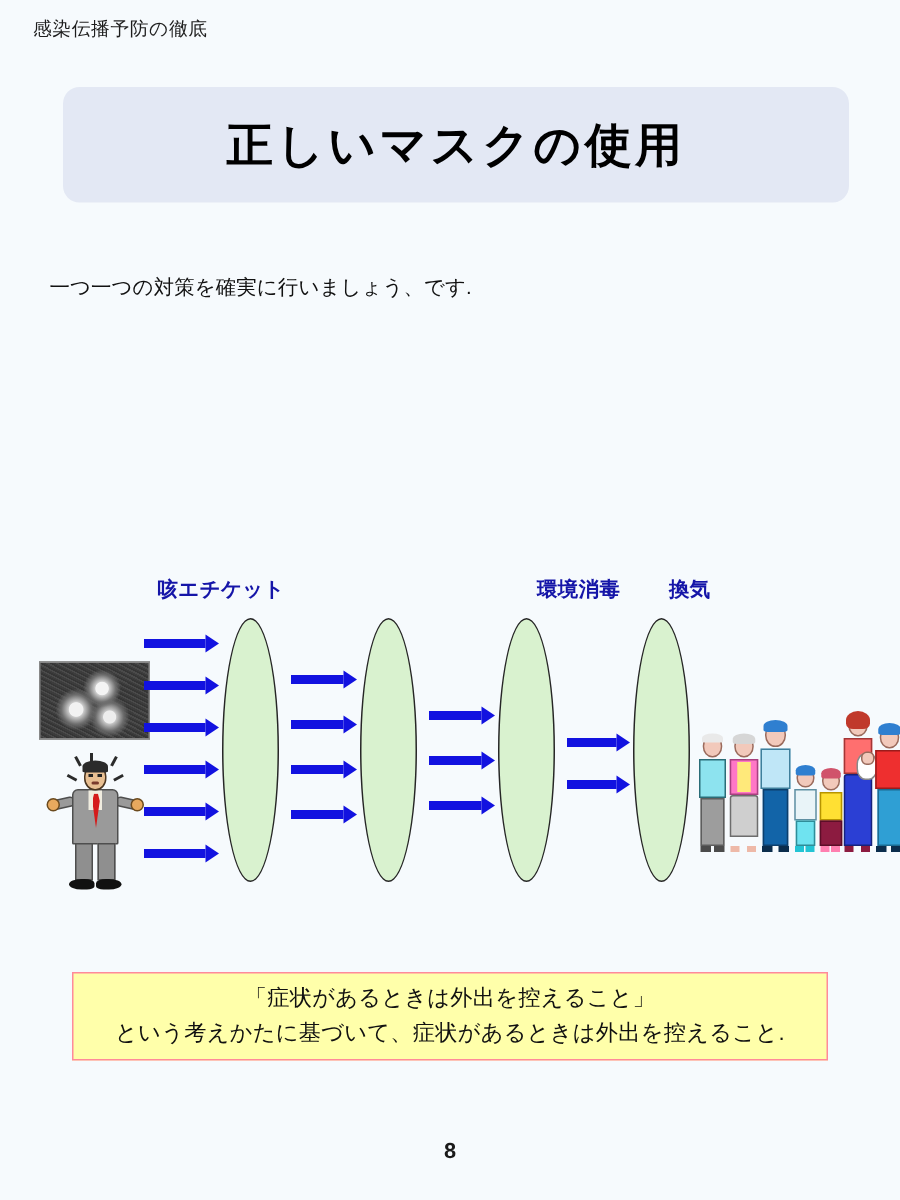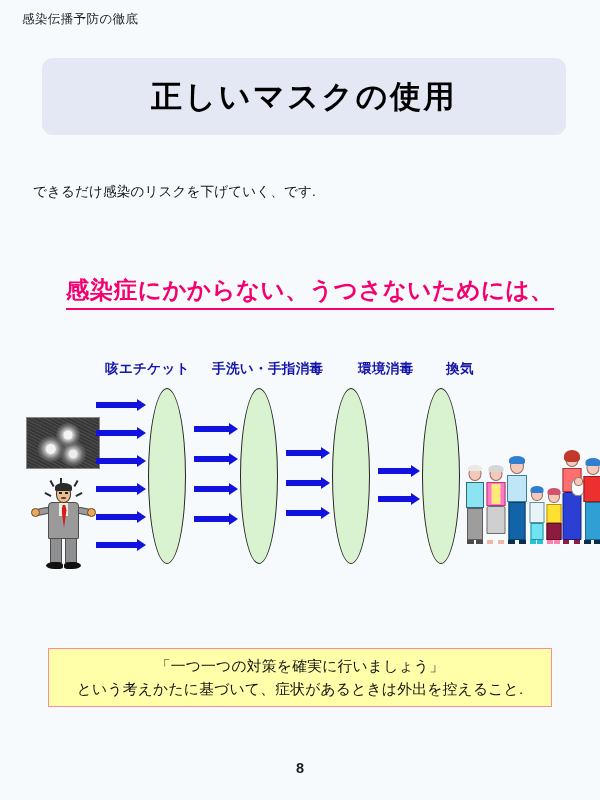--- a/index.html
+++ b/index.html
@@ -80,21 +80,21 @@
     border-bottom: 2px solid #f5006e;
     padding-bottom: 1px;
     width: fit-content;
     margin: 0 auto 2px auto;
   }
 
   
   .diagram {
     position: absolute;
     left: 18px;
-    top: 360px;
+    top: 384px;
     width: 566px;
     height: 215px;
   }
   .diagram-labels {
     position: absolute;
     left: 0; top: 0;
     width: 100%;
     height: 22px;
   }
   .diagram-labels .lbl {
@@ -249,32 +249,30 @@
 </head>
 <body>
 
 <div class="doc-header">感染伝播予防の徹底</div>
 
 <div class="title-banner">
   <div class="title-text">正しいマスクの使用</div>
 </div>
 
 <div class="intro">
-  <span class="line">できるだけ感染のリスクを下げていく、です.</span>
+  <span class="line">一つ一つの対策を確実に行いましょう、です.</span>
 </div>
 
 <div class="headline">
-  <span class="line">感染症にかからない、うつさないためには、</span>
 </div>
 
 <div class="diagram">
 
   <div class="diagram-labels">
     <span class="lbl lbl-0">咳エチケット</span>
-    <span class="lbl lbl-1">手洗い・手指消毒</span>
     <span class="lbl lbl-2">環境消毒</span>
     <span class="lbl lbl-3">換気</span>
   </div>
 
   <div class="stage">
 
     <div class="micrograph"></div>
 
     <div class="man">
       <div class="m-part m-spark m-s1"></div>
@@ -443,17 +441,17 @@
         <div class="p-lower" style="top:42px; width:16px; height:38px; background:#2f9fd4; border:1px solid #1a6b92;"></div>
         <div class="p-shoe l" style="width:7px; background:#0b2d4c;"></div>
         <div class="p-shoe r" style="width:7px; background:#0b2d4c;"></div>
       </div>
 
     </div>
   </div>
 </div>
 
 <div class="callout">
-  <span class="line">「一つ一つの対策を確実に行いましょう」</span>
+  <span class="line">「症状があるときは外出を控えること」</span>
   <span class="line">という考えかたに基づいて、症状があるときは外出を控えること.</span>
 </div>
 
 <div class="page-number">8</div>
 
 </body></html>

